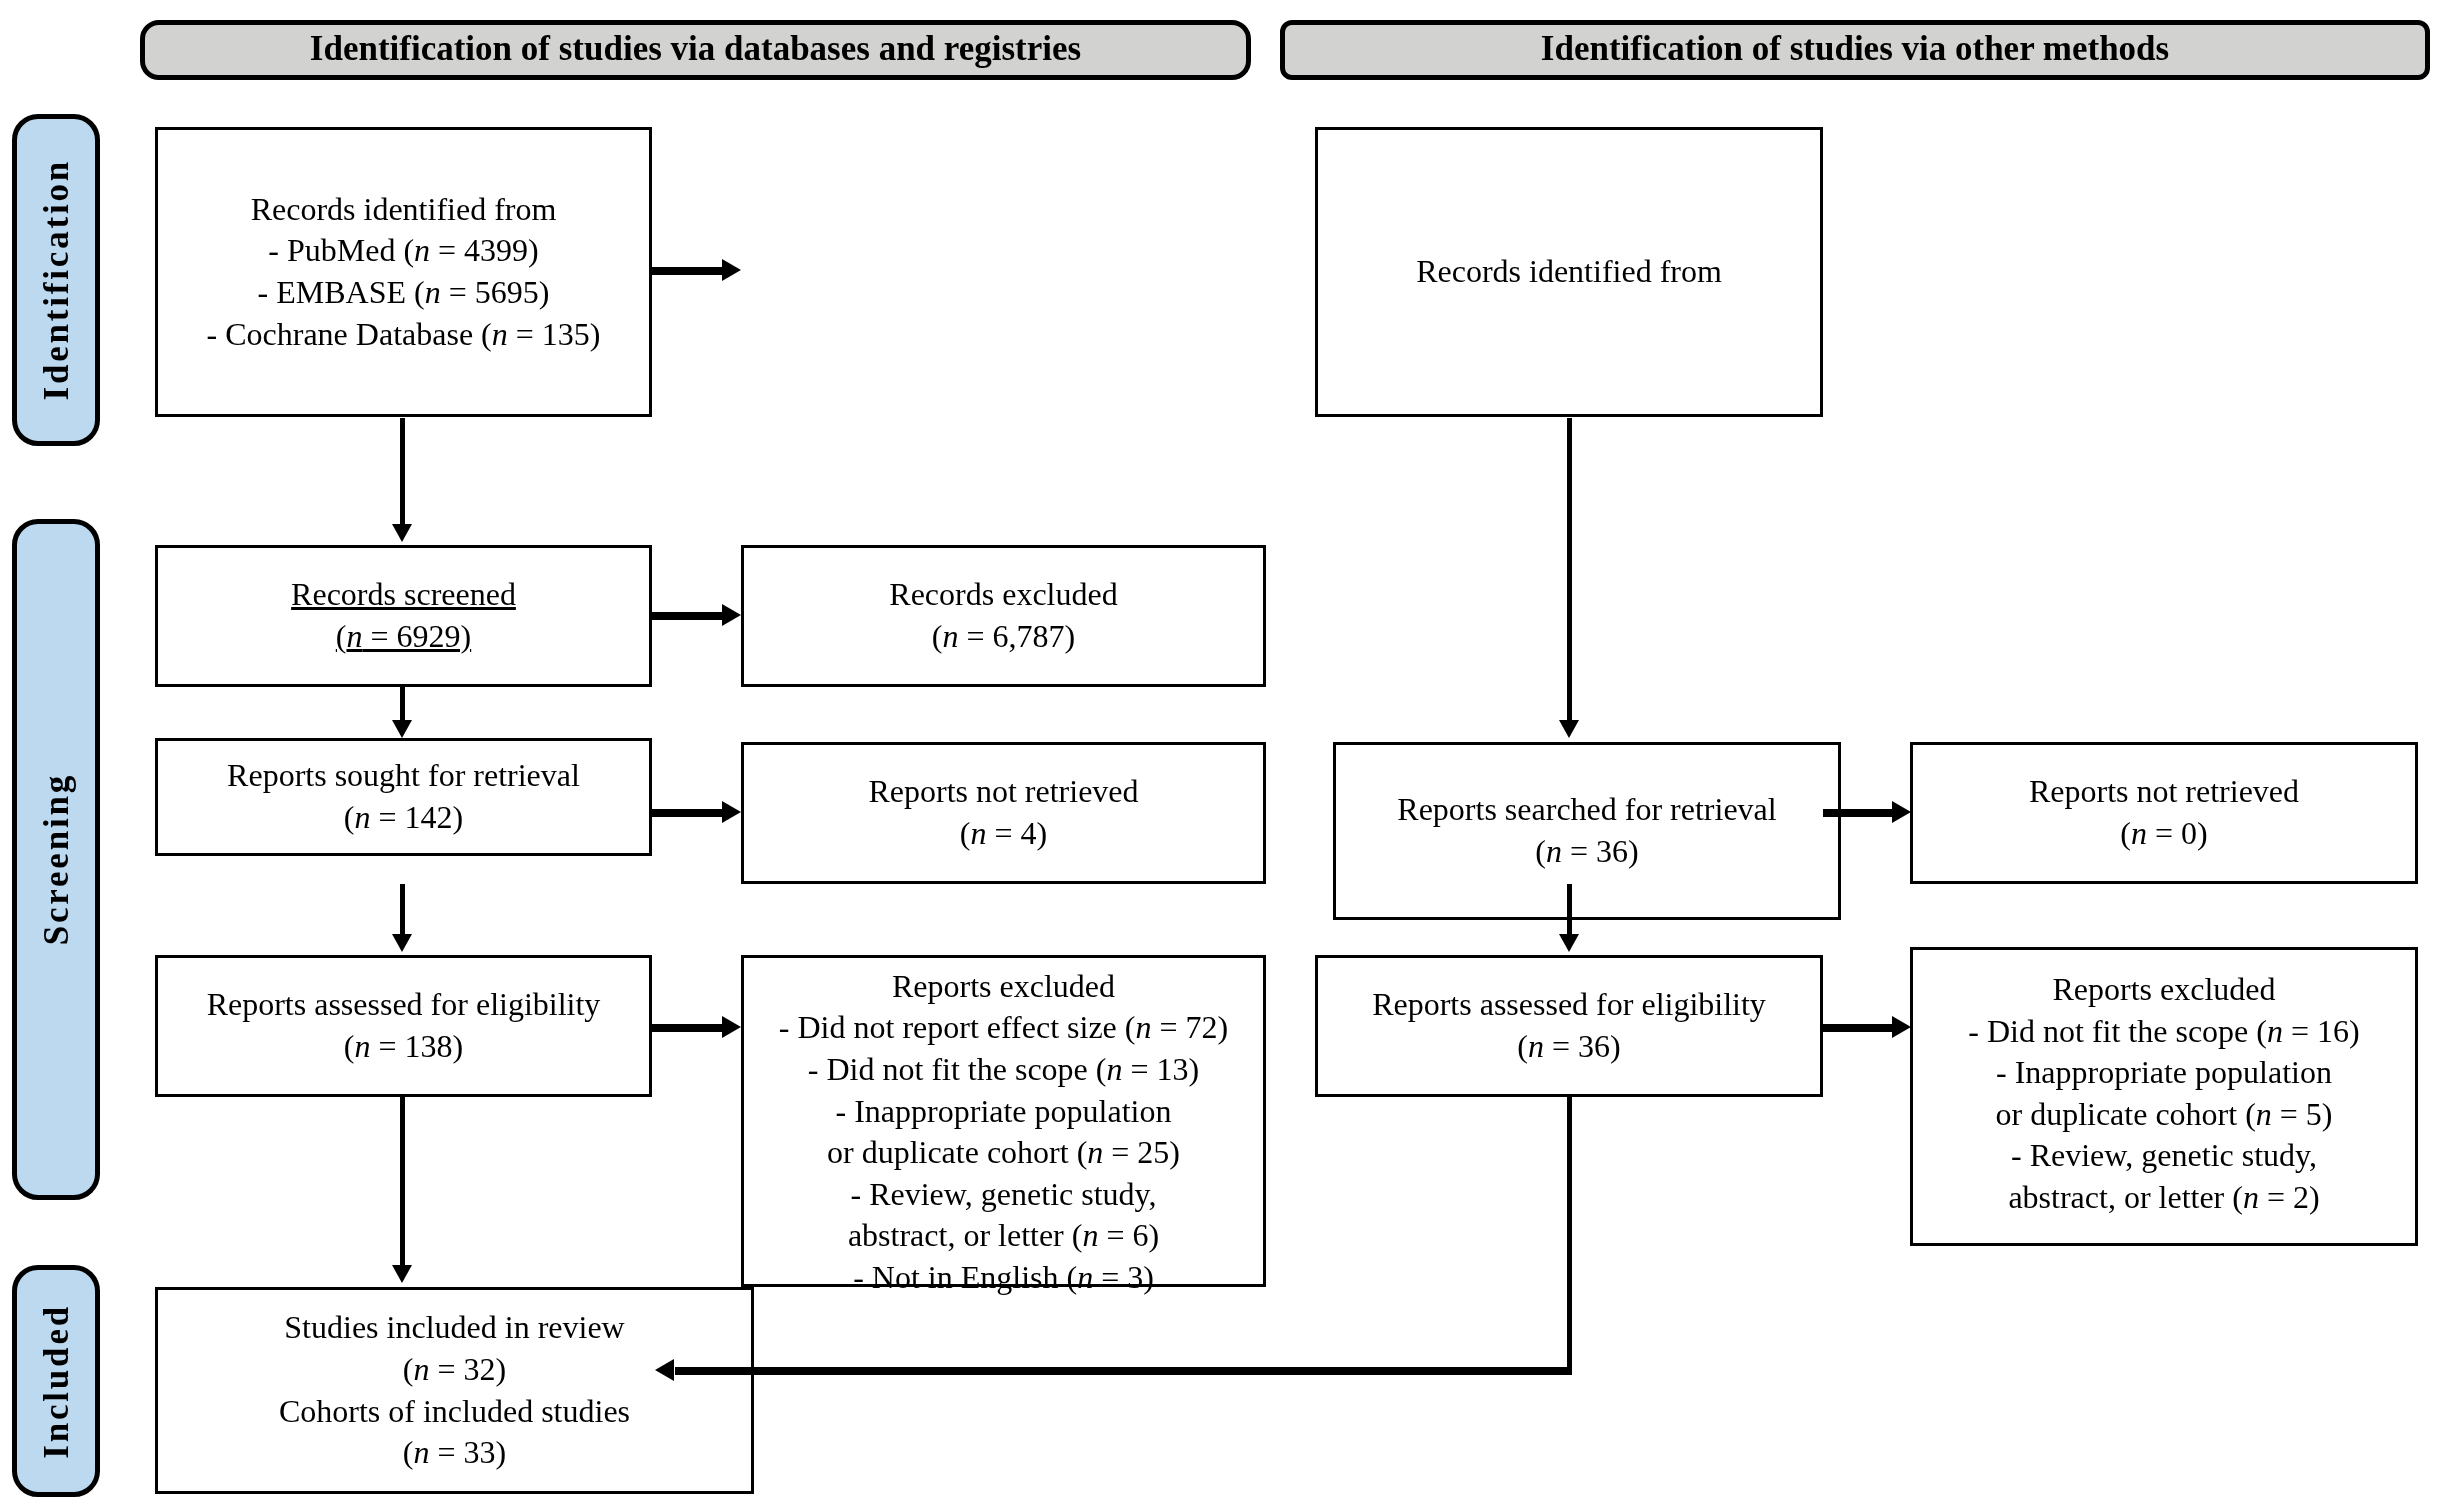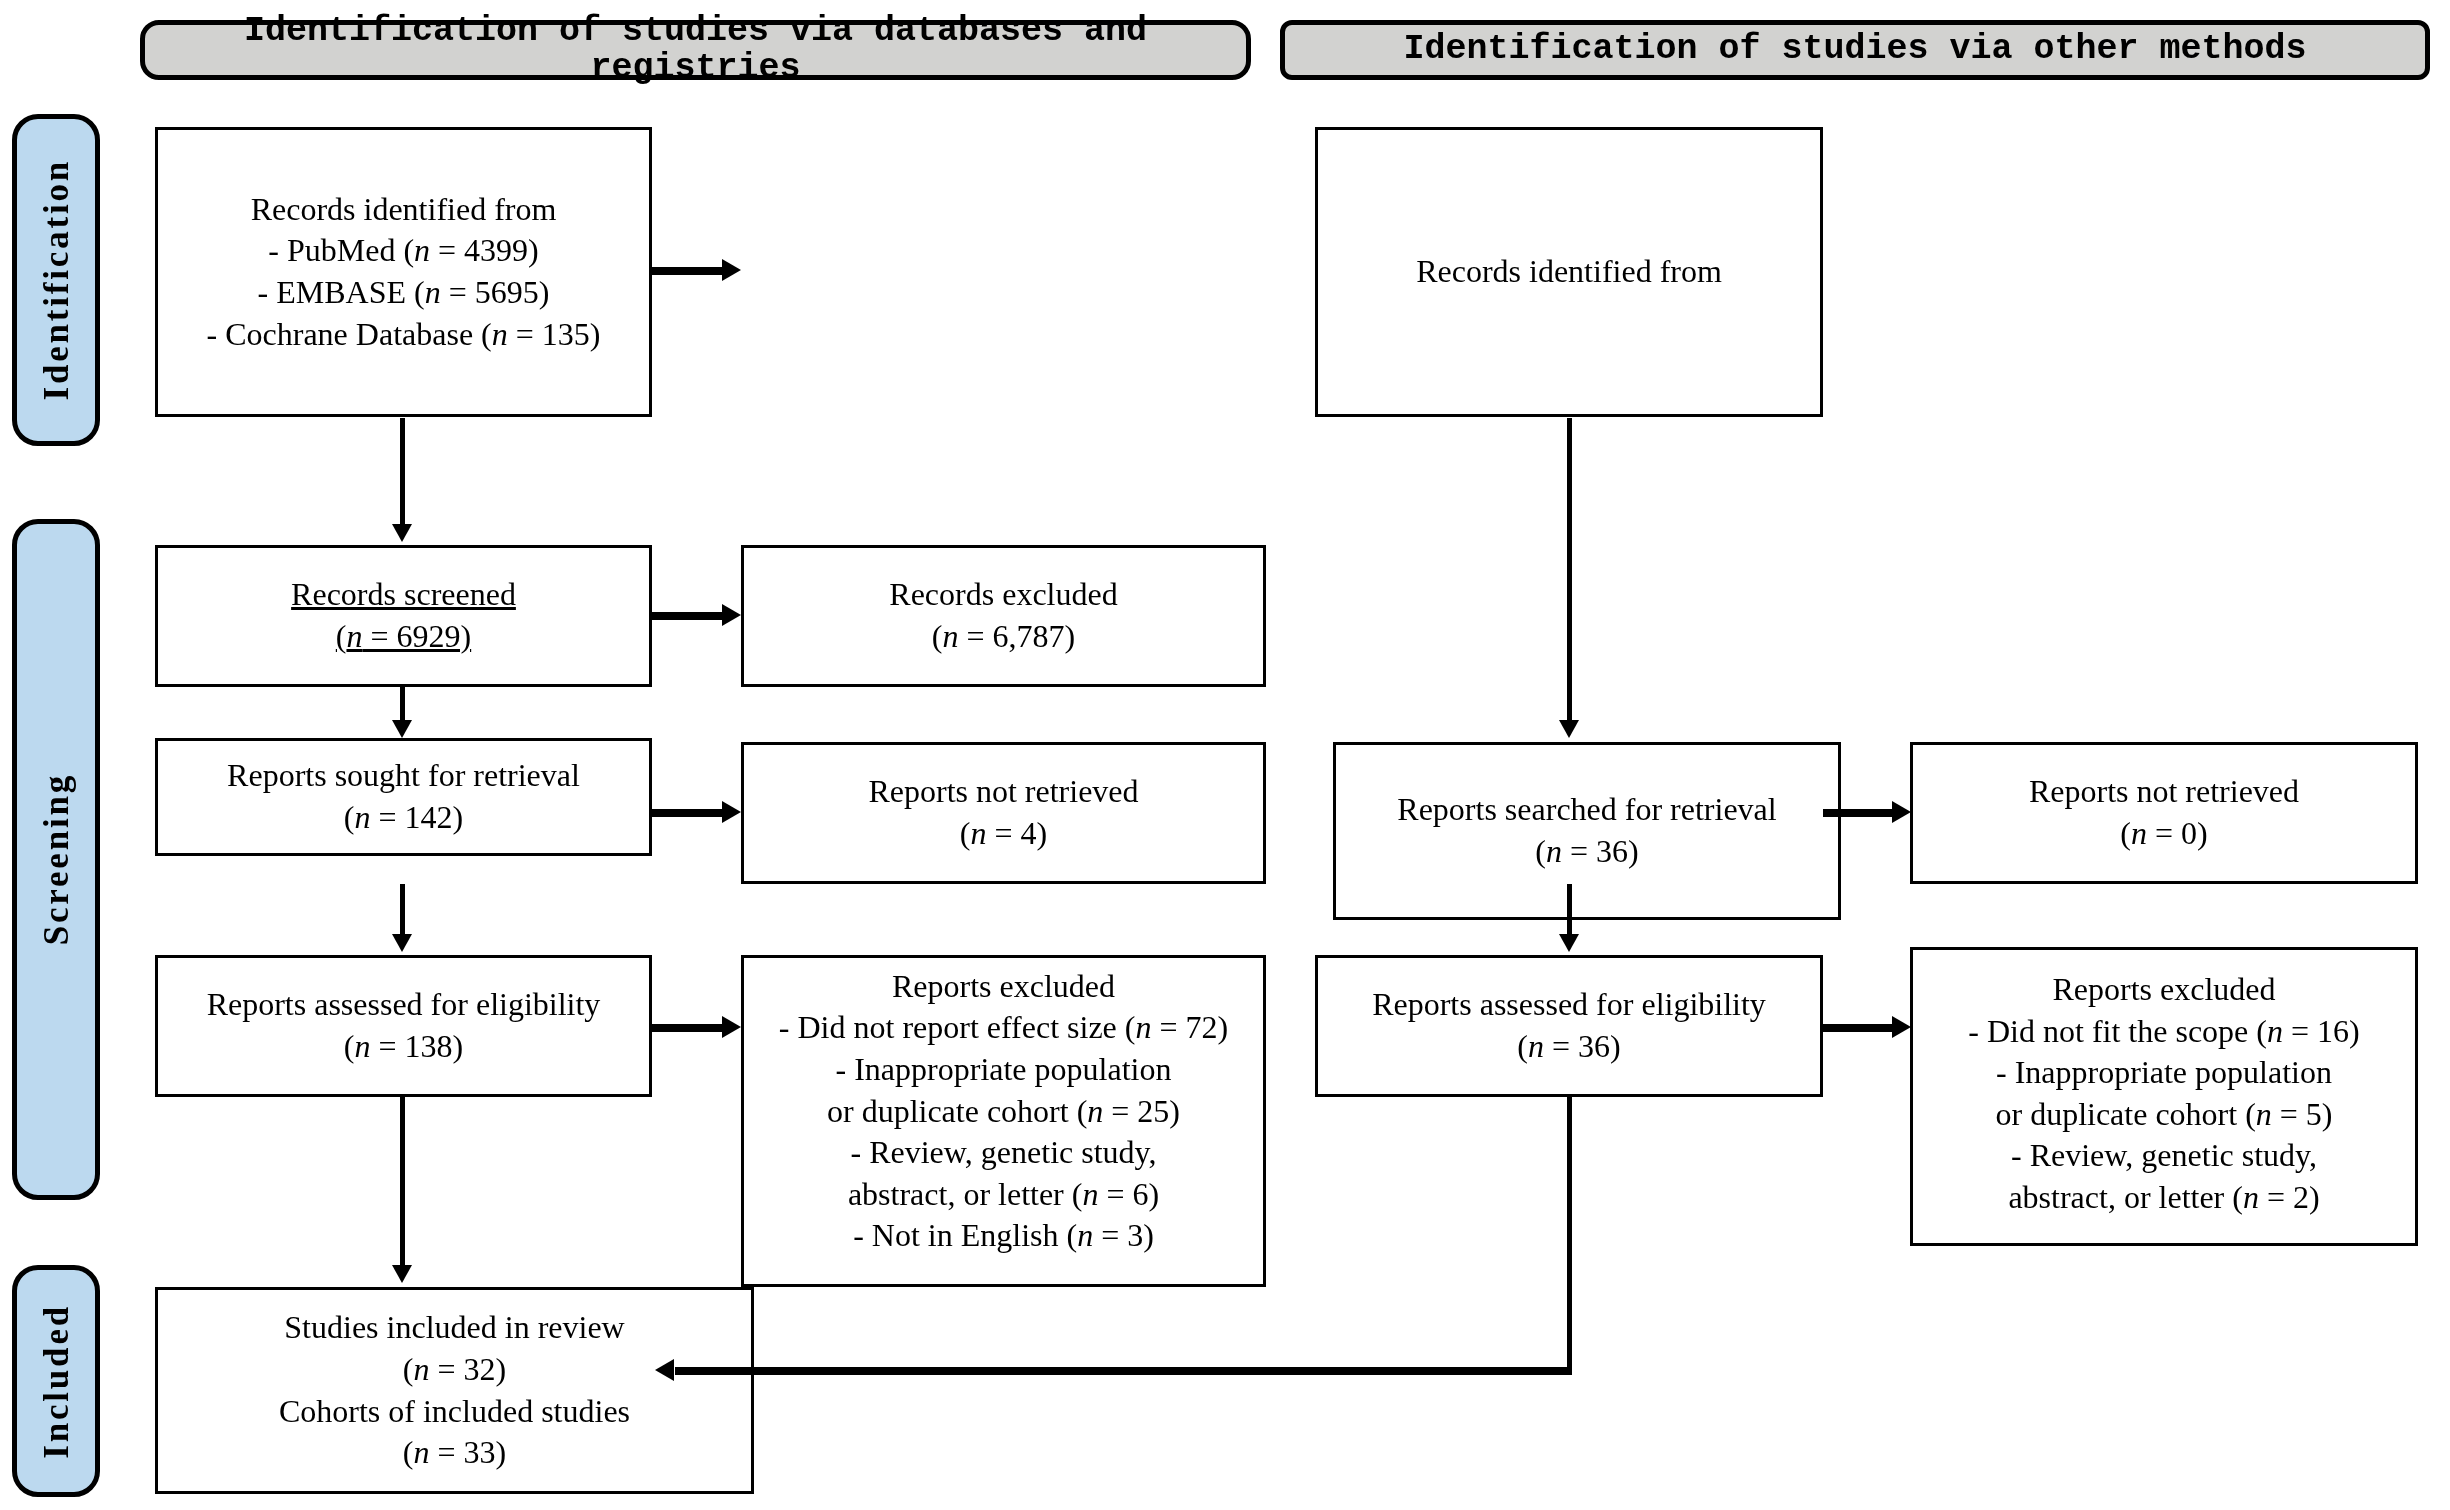--- a/index.html
+++ b/index.html
@@ -50,21 +50,20 @@
     display: flex;
     align-items: center;
     justify-content: center;
     text-align: center;
   }
   .col-header .hdr-text {
     font-weight: bold;
     font-size: 35px;
     color: #000000;
     line-height: 1.05;
-    font-family: Liberation Mono, monospace;
   }
 
   
   .flow-box {
     position: absolute;
     background: #ffffff;
     border: 3.9px solid #000000;
     box-sizing: border-box;
     display: flex;
     flex-direction: column;
@@ -162,20 +161,21 @@
   </div>
 
   <div class="flow-box" style="left:155px; top:955px; width:497px; height:142px;">
     <div class="line">Reports assessed for eligibility</div>
     <div class="line">(<i class="italic-n">n</i> = 138)</div>
   </div>
 
   <div class="flow-box" style="left:741px; top:955px; width:525px; height:332px; justify-content:flex-start; padding-top:7.8px;">
     <div class="line">Reports excluded</div>
     <div class="line">- Did not report effect size (<i class="italic-n">n</i> = 72)</div>
+    <div class="line">- Did not fit the scope (<i class="italic-n">n</i> = 13)</div>
     <div class="line">- Inappropriate population</div>
     <div class="line">or duplicate cohort (<i class="italic-n">n</i> = 25)</div>
     <div class="line">-   Review, genetic study,</div>
     <div class="line">abstract, or letter (<i class="italic-n">n</i> = 6)</div>
     <div class="line">- Not in English (<i class="italic-n">n</i> = 3)</div>
   </div>
 
   <div class="flow-box" style="left:155px; top:1287px; width:599px; height:207px;">
     <div class="line">Studies included in review</div>
     <div class="line">(<i class="italic-n">n</i> = 32)</div>

